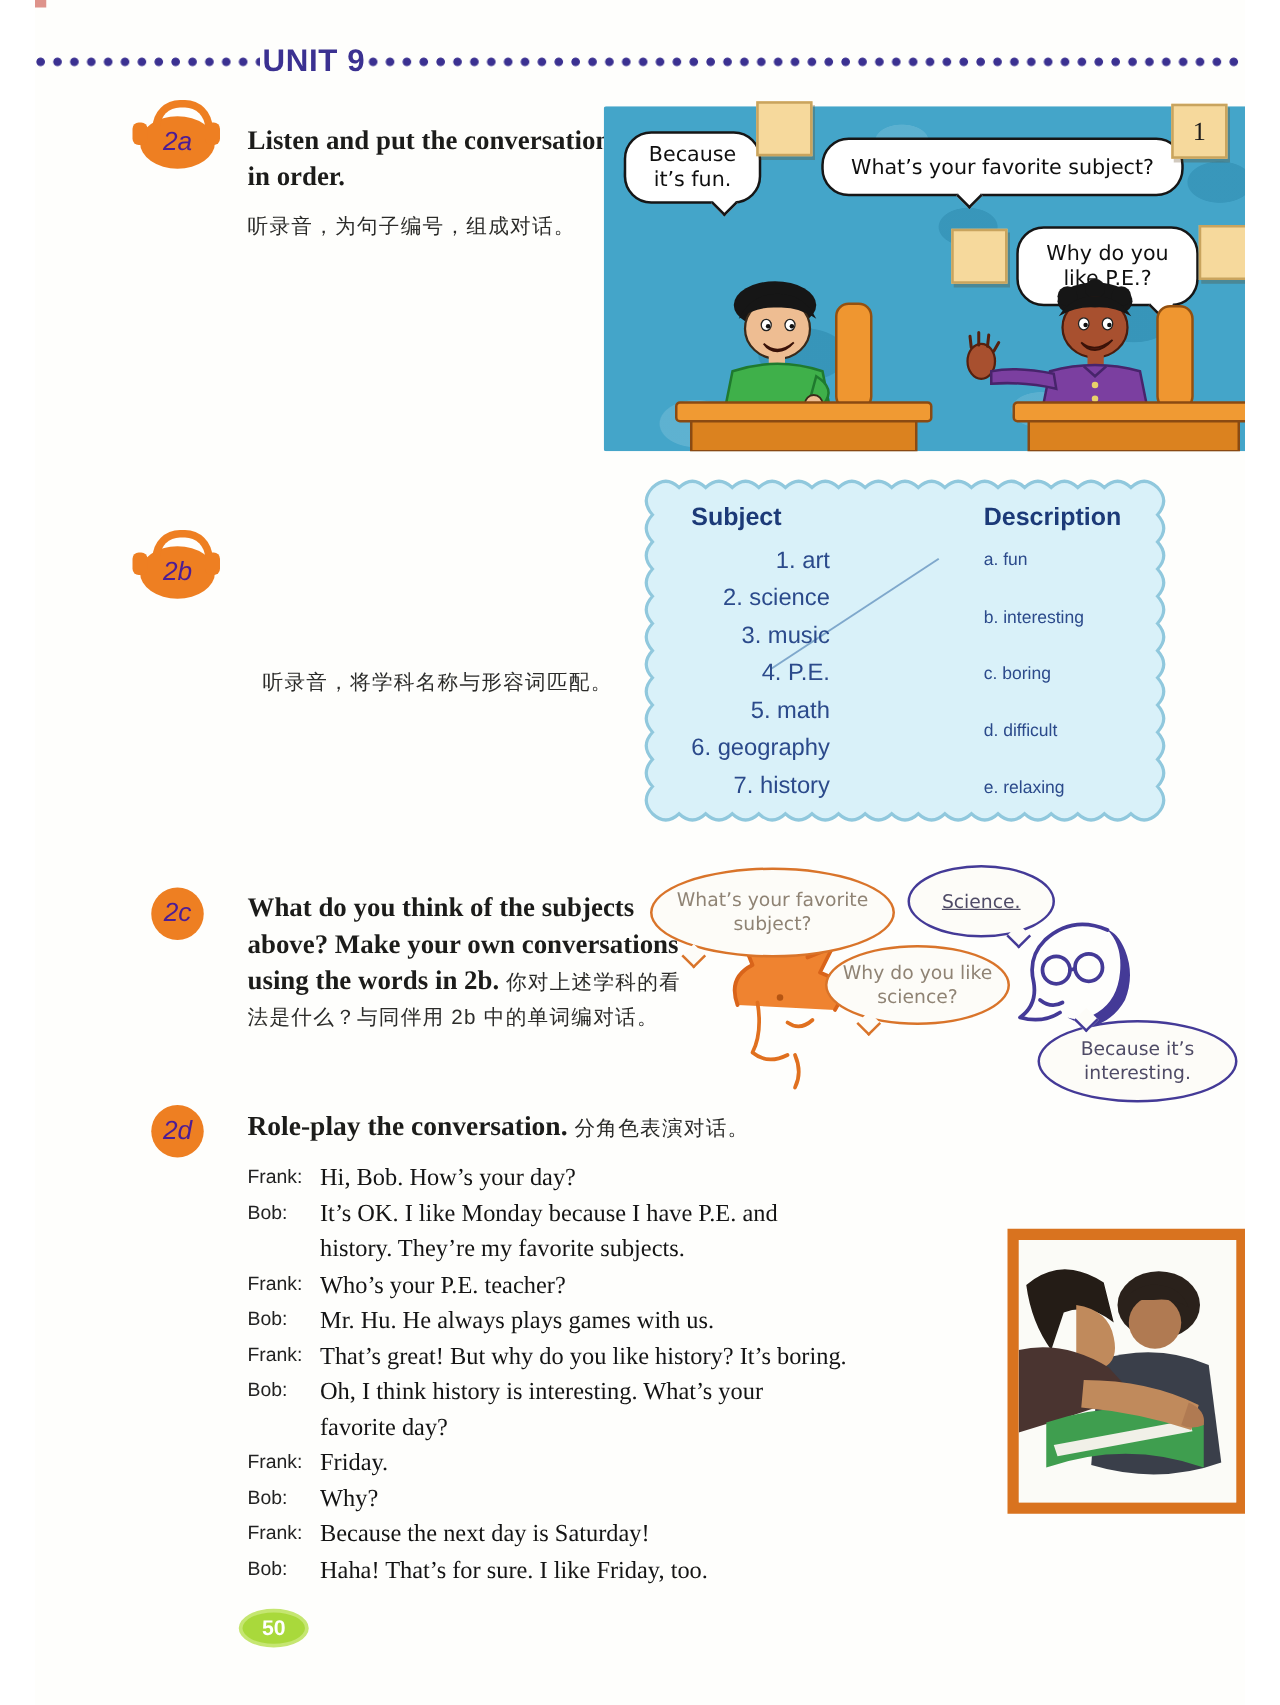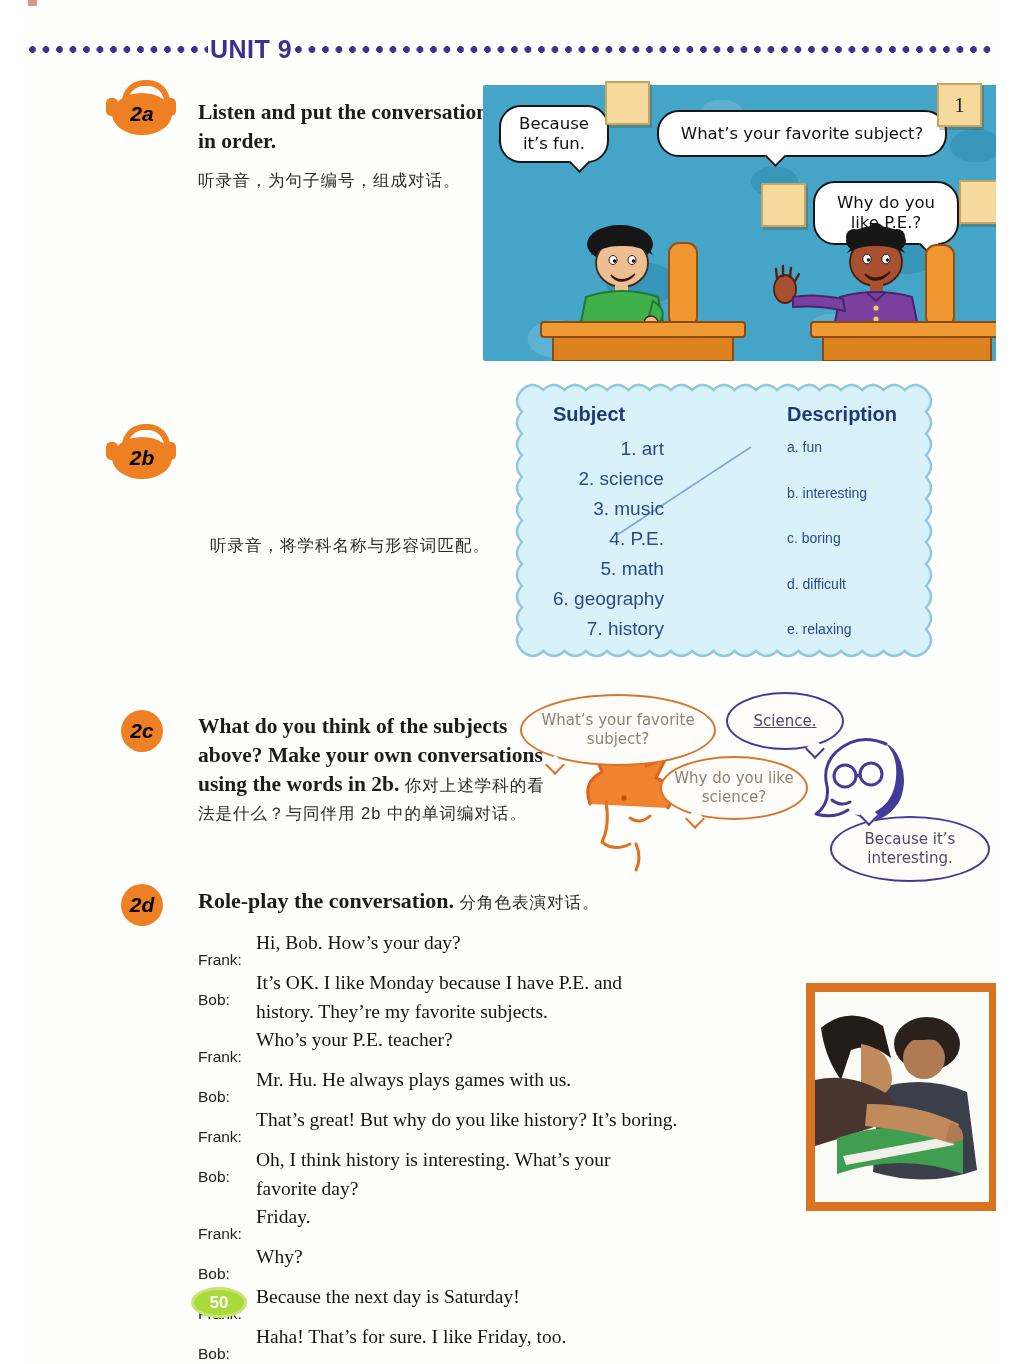--- a/index.html
+++ b/index.html
@@ -14,22 +14,22 @@
   
   .unit-header { position:absolute; top:41px; left:0; right:0; height:16px; display:flex; align-items:center; }
   .dots { height:9px; background-image:radial-gradient(circle at 4.5px 4.5px, #3b3191 3.1px, transparent 3.7px); background-size:13.5px 9px; background-repeat:repeat-x; }
   .dots-left  { width:180px; flex:0 0 auto; }
   .dots-right { flex:1 1 auto; }
   .unit-title { color:#3b3191; font-weight:bold; font-size:25px; letter-spacing:.5px; padding:0 2px; }
 
   
   .hbadge, .cbadge {
     position:absolute; display:flex; align-items:center; justify-content:center;
-    background:#ee7f22; color:#000000;
-    font-style:italic; font-weight:bold; font-size:21px;
+    background:#ee7f22; color:#4c1d95;
+    font-style:italic; font-weight:normal; font-size:21px;
   }
   .hbadge { width:60px; height:42px; border-radius:50%; }
   .hp { position:absolute; inset:0; pointer-events:none; }
   .hp::before { content:""; position:absolute; top:-13px; left:10px; width:36px; height:22px;
     border:6px solid #ee7f22; border-bottom:none; border-radius:22px 22px 0 0; }
   .hp::after { content:""; position:absolute; top:5px; left:-6px; width:12px; height:18px;
     background:#ee7f22; border-radius:5px; box-shadow:58px 0 0 #ee7f22; }
   .cbadge { width:42px; height:42px; border-radius:50%; }
 
   
@@ -92,21 +92,21 @@
   .cbubble::after { content:""; position:absolute; width:12px; height:12px; background:#fdfcf8;
     border-right:2.5px solid; border-bottom:2.5px solid; transform:rotate(45deg); bottom:-8px; }
   .v-orange { border-color:#d9742a; color:#8f8374; }
   .v-orange::after { border-right-color:#d9742a; border-bottom-color:#d9742a; }
   .v-blue { border-color:#443a97; color:#4f4b66; }
   .v-blue::after { border-right-color:#443a97; border-bottom-color:#443a97; }
 
   
   .dialogue { position:absolute; left:170px; top:929px; width:600px; }
   .drow { display:flex; }
-  .dspk { flex:0 0 58px; font-size:15.5px; color:#222; padding-top:4px; font-stretch:condensed;margin-top:18px; }
+  .dspk { flex:0 0 58px; font-size:15.5px; color:#222; padding-top:4px; font-stretch:condensed; }
   .dline { font-family:"Liberation Serif", serif; font-size:19.5px; color:#141414; line-height:28.5px; white-space:pre-wrap; width:542px; }
 
   .photo-frame { position:absolute; left:778px; top:983px; width:192px; height:228px;
     border:9px solid #d9731f; background:#fbfbf7; }
   .photo-frame svg { display:block; }
 
   
   .pgbadge { position:absolute; left:163px; top:1287px; width:56px; height:31px;
     background:#a9d93b; border:3px solid #c5e671; border-radius:50%;
     display:flex; align-items:center; justify-content:center;

